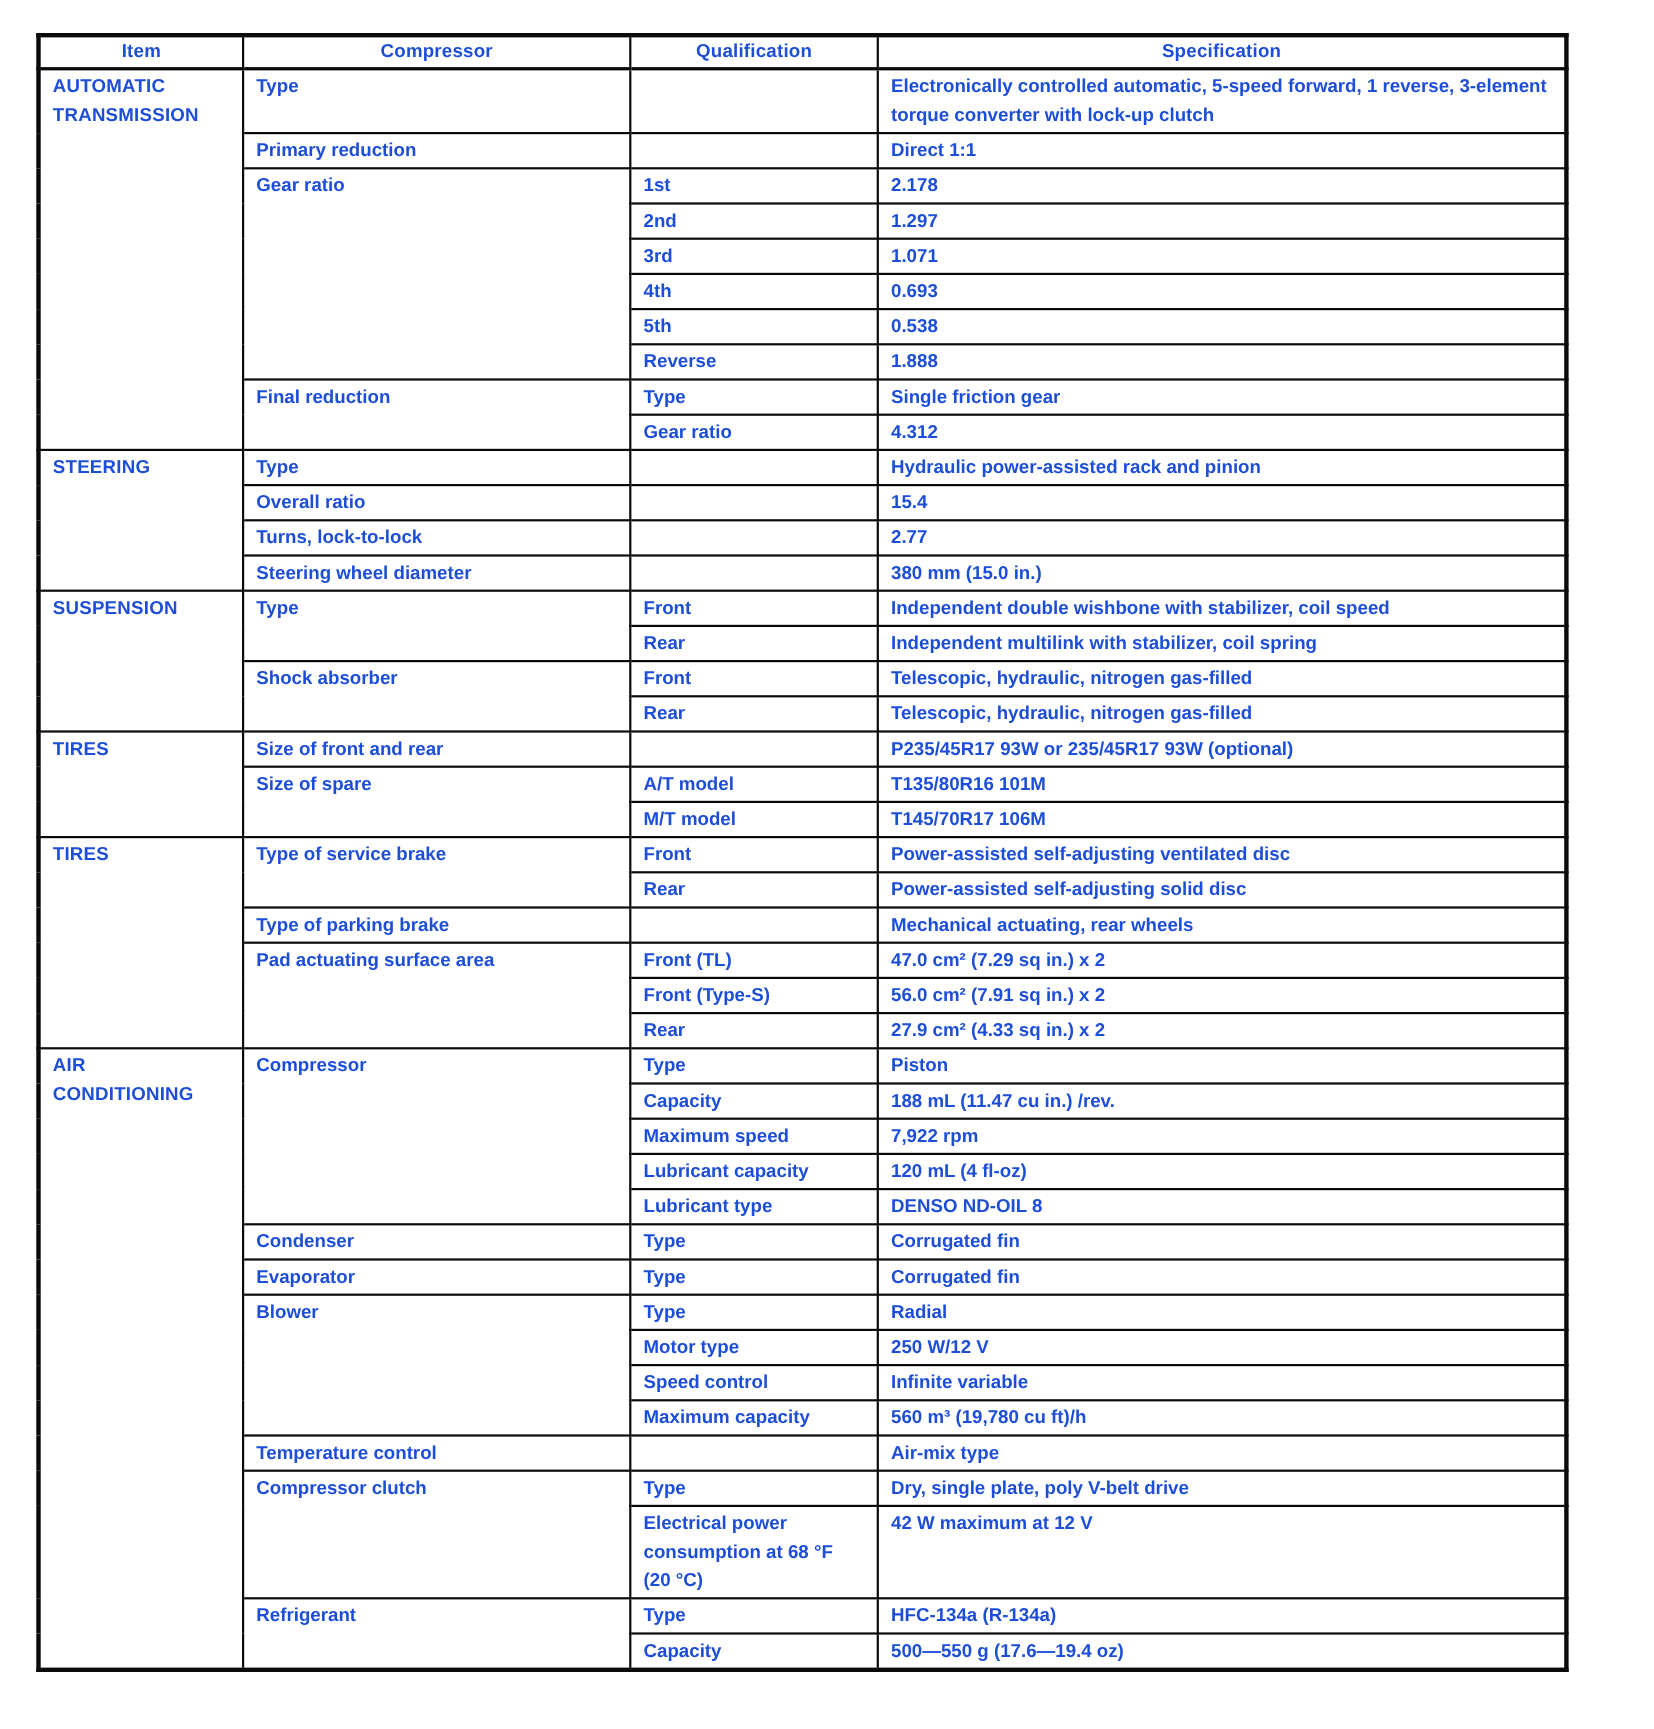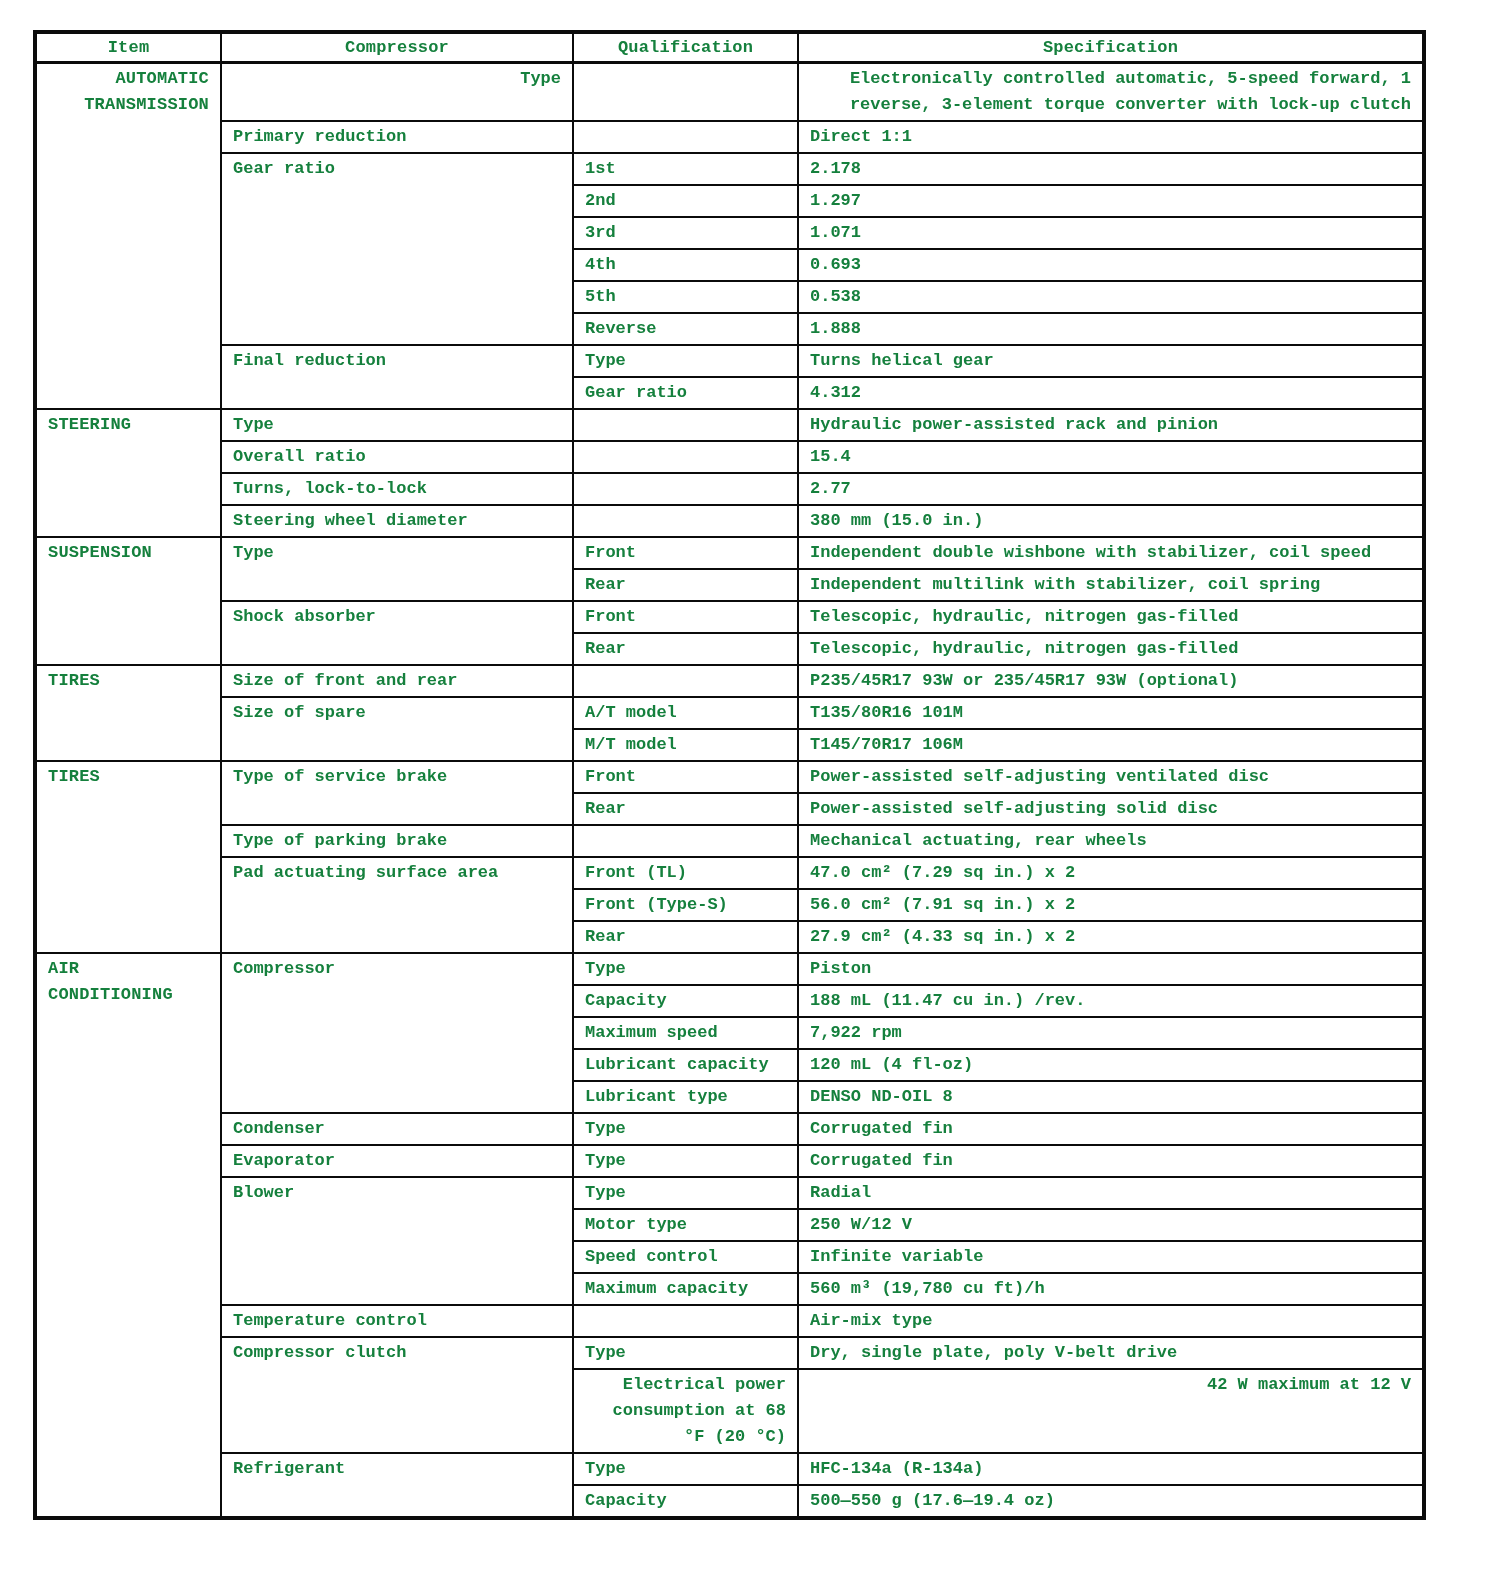--- a/index.html
+++ b/index.html
@@ -1,19 +1,19 @@
 <!DOCTYPE html>
 <html><head>
 <meta charset="utf-8">
 <style>
   * { box-sizing: border-box; }
   html, body { margin: 0; padding: 0; background: #f7f7f5; }
   .page {
     width: 1504px; height: 1572px; background: #ffffff; position: relative;
-    font-family: Liberation Mono, monospace; color: #15803d;
+    font-family: Liberation Sans, sans-serif; color: #1d4ed8;
   }
   table.spec-table {
     position: absolute; left: 33px; top: 30px; width: 1389px;
     border-collapse: collapse; table-layout: fixed;
     border: 4px solid #0b0b0b;
   }
   col.c-item { width: 186px; }
   col.c-meas { width: 352px; }
   col.c-qual { width: 225px; }
   col.c-spec { width: 626px; }
@@ -22,21 +22,21 @@
     font-size: 17px; font-weight: bold; text-align: center;
     height: 30px; padding: 2px 6px; letter-spacing: 0.2px;
   }
   td {
     border: 2px solid #0b0b0b;
     font-size: 17px; font-weight: bold; line-height: 26px;
     padding: 2px 11px; vertical-align: top; height: 31px;
     overflow: hidden;
   }
   td.item { letter-spacing: 0.2px; }
-  tr.tall td { height: auto; text-align: right; }
+  tr.tall td { height: auto; }
 </style>
 </head>
 <body>
 
 <div class="page">
   <table class="spec-table">
     <colgroup>
       <col class="c-item">
         <col class="c-meas">
         <col class="c-qual">
@@ -83,21 +83,21 @@
         <td class="qual">5th</td>
         <td class="spec">0.538</td>
       </tr>
       <tr>
         <td class="qual">Reverse</td>
         <td class="spec">1.888</td>
       </tr>
       <tr>
         <td class="meas" rowspan="2">Final reduction</td>
         <td class="qual">Type</td>
-        <td class="spec">Turns helical gear</td>
+        <td class="spec">Single friction gear</td>
       </tr>
       <tr>
         <td class="qual">Gear ratio</td>
         <td class="spec">4.312</td>
       </tr>
       <tr>
         <td class="item" rowspan="4">STEERING</td>
         <td class="meas">Type</td>
         <td class="qual"></td>
         <td class="spec">Hydraulic power-assisted rack and pinion</td>

